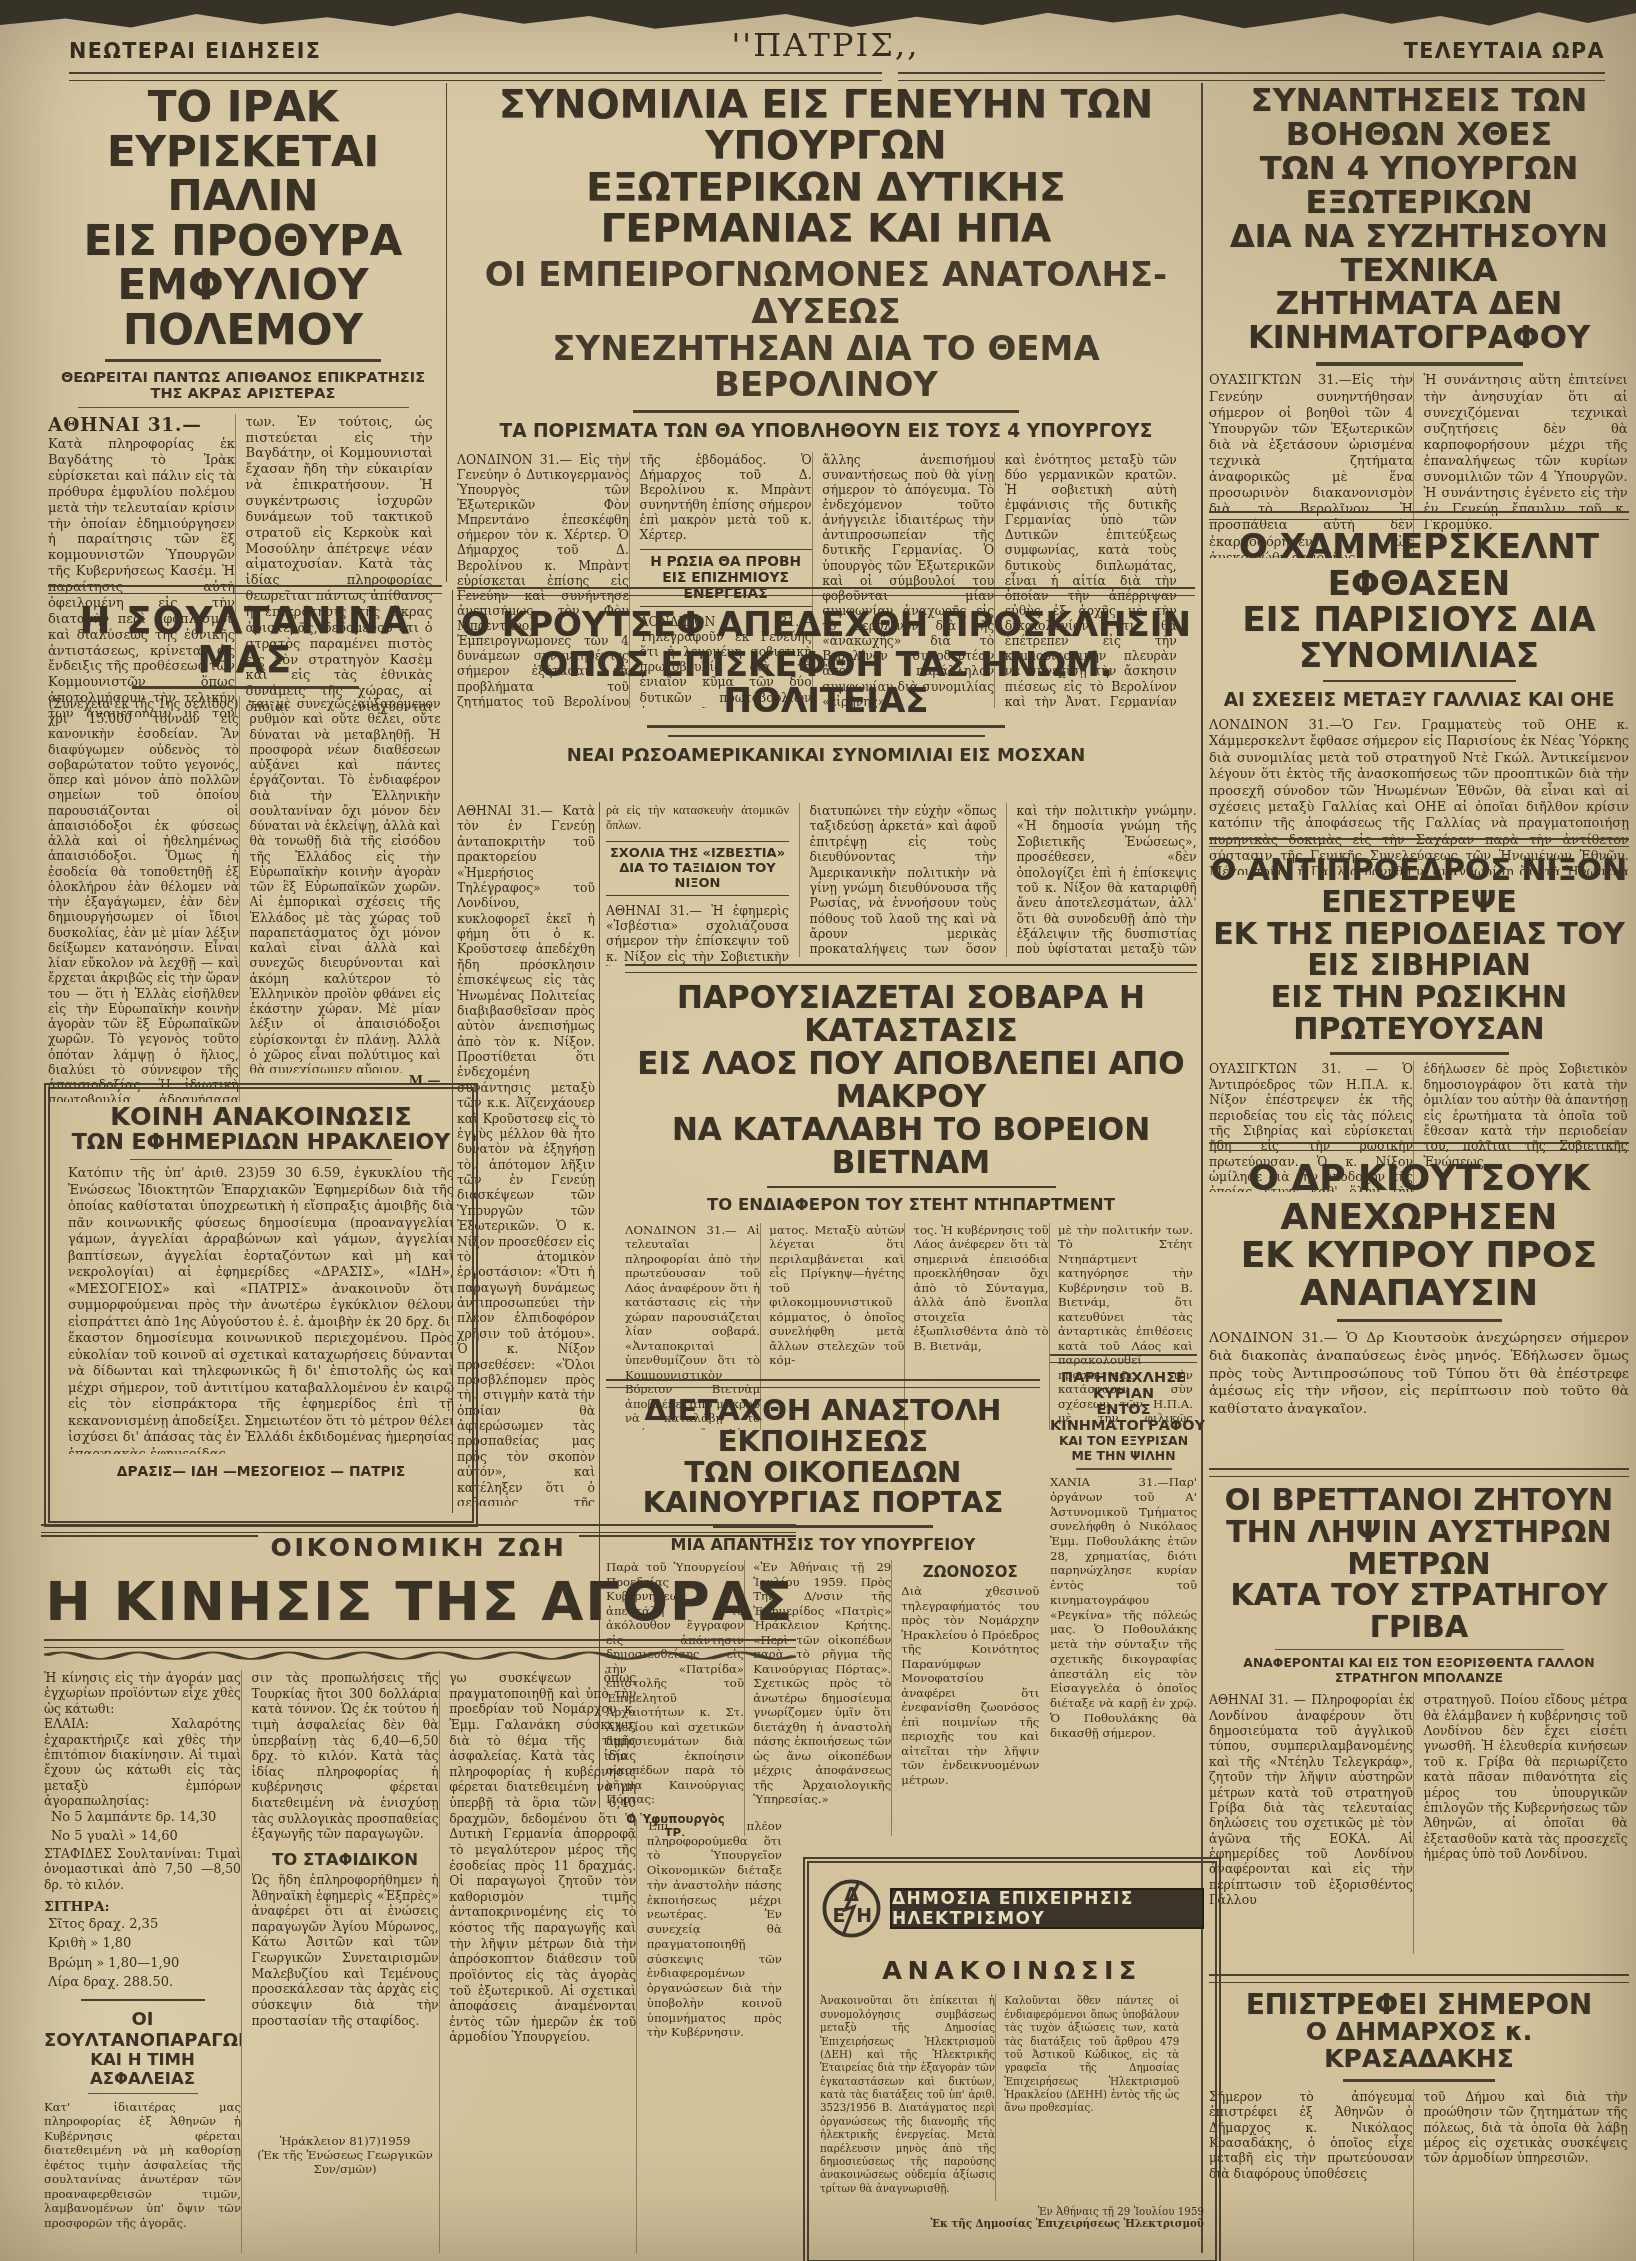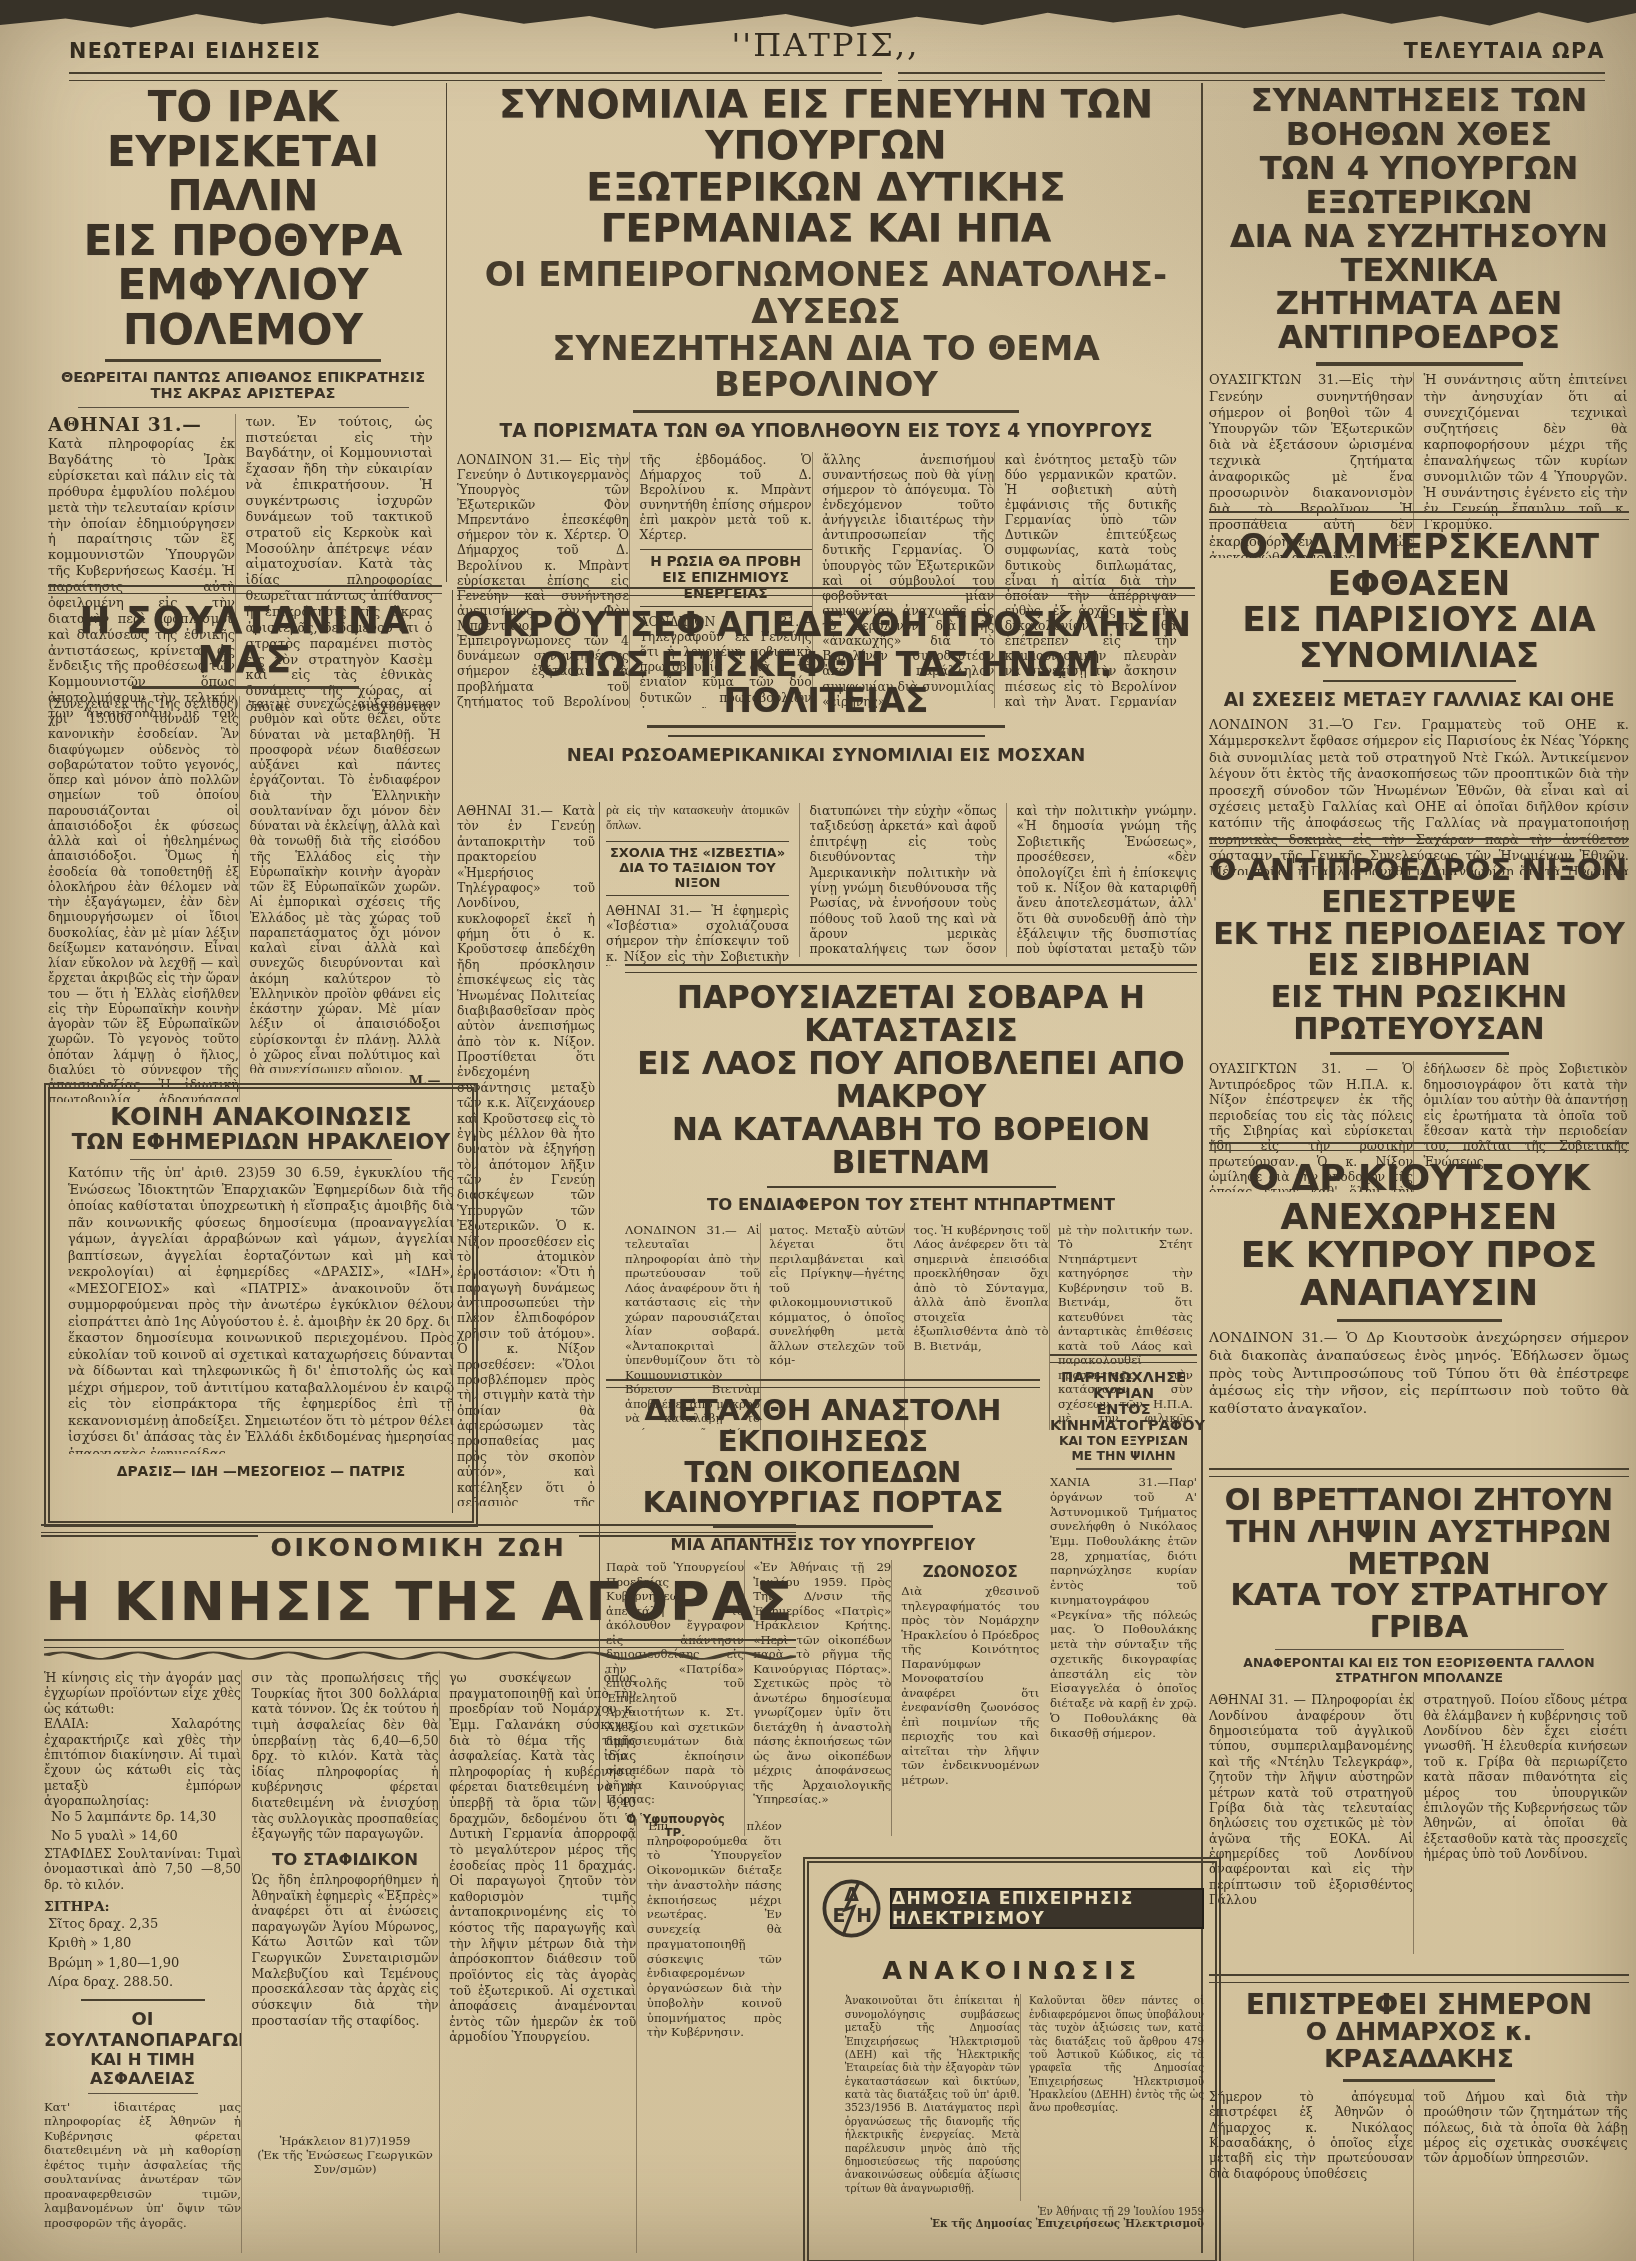--- a/index.html
+++ b/index.html
@@ -91,21 +91,21 @@
       </div>
       <div class="col bt" style="width:172px;font-size:12.4px;line-height:1.22;padding-left:9.6px;">ἄλλης ἀνεπισήμου συναντήσεως ποὺ θὰ γίνῃ σήμερον τὸ ἀπόγευμα. Τὸ ἐνδεχόμενον τοῦτο ἀνήγγειλε ἰδιαιτέρως τὴν ἀντιπροσωπείαν τῆς δυτικῆς Γερμανίας. Ὁ ὑπουργὸς τῶν Ἐξωτερικῶν καὶ οἱ σύμβουλοί του φοβοῦνται μίαν συμφωνίαν ἀναχωρῆς εἰς τὸ Βερολίνον διὰ τῆς «ἀνακωχῆς» διὰ τὸ Βερολίνον συνοδευτέαν ἀπὸ παράλληλον συμφωνίαν διὰ συνομιλίας «εἰρήνης»</div>
       <div class="col bt" style="width:172px;font-size:12.4px;line-height:1.22;padding-left:9.6px;">καὶ ἑνότητος μεταξὺ τῶν δύο γερμανικῶν κρατῶν. Ἡ σοβιετικὴ αὐτὴ ἐμφάνισις τῆς δυτικῆς Γερμανίας ὑπὸ τῶν Δυτικῶν ἐπιτεύξεως συμφωνίας, κατὰ τοὺς δυτικοὺς διπλωμάτας, εἶναι ἡ αἰτία διὰ τὴν ὁποίαν τὴν ἀπέρριψαν εὐθὺς ἐξ ἀρχῆς μὲ τὴν δικαιολογίαν ὅτι θὰ ἐπέτρεπεν εἰς τὴν κομμουνιστικὴν πλευρὰν νὰ συνεχίσῃ τὴν ἄσκησιν πιέσεως εἰς τὸ Βερολίνον καὶ τὴν Ἀνατ. Γερμανίαν ὑπὸ τῶν Δυτικῶν.</div>
     </div>
   </div>
 
   <div class="abs" style="left:1209px;top:84px;width:420px;">
     <div class="hl" style="font-size:32px;">ΣΥΝΑΝΤΗΣΕΙΣ ΤΩΝ ΒΟΗΘΩΝ ΧΘΕΣ</div>
     <div class="hl" style="font-size:32px;">ΤΩΝ 4 ΥΠΟΥΡΓΩΝ ΕΞΩΤΕΡΙΚΩΝ</div>
     <div class="hl" style="font-size:32px;">ΔΙΑ ΝΑ ΣΥΖΗΤΗΣΟΥΝ ΤΕΧΝΙΚΑ</div>
-    <div class="hl" style="font-size:32px;">ΖΗΤΗΜΑΤΑ ΔΕΝ ΑΝΤΙΠΡΟΕΔΡΟΣ</div>
+    <div class="hl" style="font-size:32px;">ΖΗΤΗΜΑΤΑ ΔΕΝ ΚΙΝΗΜΑΤΟΓΡΑΦΟΥ</div>
     <div class="srule" style="width:207px;"></div>
     <div class="colrow" style="height:186px;">
       <div class="col bt" style="width:204px;font-size:13px;line-height:1.24;">ΟΥΑΣΙΓΚΤΩΝ 31.—Εἰς τὴν Γενεύην συνηντήθησαν σήμερον οἱ βοηθοὶ τῶν 4 Ὑπουργῶν τῶν Ἐξωτερικῶν διὰ νὰ ἐξετάσουν ὡρισμένα τεχνικὰ ζητήματα ἀναφορικῶς μὲ ἕνα προσωρινὸν διακανονισμὸν διὰ τὸ Βερολῖνον. Ἡ προσπάθεια αὐτὴ δὲν ἐκαρποφόρησεν ὡς ἀνεκοινώθη ἁρμοδίως.</div>
       <div class="col bt" style="width:204px;font-size:13px;line-height:1.24;padding-left:9.6px;">Ἡ συνάντησις αὕτη ἐπιτείνει τὴν ἀνησυχίαν ὅτι αἱ συνεχιζόμεναι τεχνικαὶ συζητήσεις δὲν θὰ καρποφορήσουν μέχρι τῆς ἐπαναλήψεως τῶν κυρίων συνομιλιῶν τῶν 4 Ὑπουργῶν. Ἡ συνάντησις ἐγένετο εἰς τὴν ἐν Γενεύῃ ἔπαυλιν τοῦ κ. Γκρομύκο.</div>
     </div>
   </div>
 
   <div class="abs" style="left:1209px;top:511px;width:420px;">
     <div class="drule" style="margin-bottom:8.3px;"></div>
     <div class="hl" style="font-size:34px;">Ο ΧΑΜΜΕΡΣΚΕΛΝΤ ΕΦΘΑΣΕΝ</div>
@@ -228,21 +228,21 @@
       <svg width="63" height="63" viewBox="0 0 100 100">
         <circle cx="50" cy="50" r="43" fill="none" stroke="#3b342a" stroke-width="6"></circle>
         <text x="50" y="38" font-family="DejaVu Sans" font-size="30" font-weight="bold" fill="#3b342a" text-anchor="middle">Δ</text>
         <text x="30" y="72" font-family="DejaVu Sans" font-size="30" font-weight="bold" fill="#3b342a" text-anchor="middle">Ε</text>
         <text x="70" y="72" font-family="DejaVu Sans" font-size="30" font-weight="bold" fill="#3b342a" text-anchor="middle">Η</text>
         <path d="M62 8 L40 52 L54 47 L36 94" fill="none" stroke="#3b342a" stroke-width="5"></path>
       </svg>
       <div class="banner" style="flex:1;height:37px;font-size:17px;">ΔΗΜΟΣΙΑ ΕΠΙΧΕΙΡΗΣΙΣ ΗΛΕΚΤΡΙΣΜΟΥ</div>
     </div>
     <div class="sig" style="font-size:25.5px;letter-spacing:5.5px;margin:15px 0 9.6px 0;">ΑΝΑΚΟΙΝΩΣΙΣ</div>
-    <div class="colrow" style="height:207px;justify-content:flex-end;">
+    <div class="colrow" style="height:207px;">
       <div class="col bt" style="width:175px;font-size:10.3px;line-height:1.3;">Ἀνακοινοῦται ὅτι ἐπίκειται ἡ συνομολόγησις συμβάσεως μεταξὺ τῆς Δημοσίας Ἐπιχειρήσεως Ἠλεκτρισμοῦ (ΔΕΗ) καὶ τῆς Ἠλεκτρικῆς Ἑταιρείας διὰ τὴν ἐξαγορὰν τῶν ἐγκαταστάσεων καὶ δικτύων, κατὰ τὰς διατάξεις τοῦ ὑπ' ἀριθ. 3523/1956 Β. Διατάγματος περὶ ὀργανώσεως τῆς διανομῆς τῆς ἠλεκτρικῆς ἐνεργείας. Μετὰ παρέλευσιν μηνὸς ἀπὸ τῆς δημοσιεύσεως τῆς παρούσης ἀνακοινώσεως οὐδεμία ἀξίωσις τρίτων θὰ ἀναγνωρισθῇ.</div>
       <div class="col bt" style="width:175px;font-size:10.3px;line-height:1.3;padding-left:8.3px;">Καλοῦνται ὅθεν πάντες οἱ ἐνδιαφερόμενοι ὅπως ὑποβάλουν τὰς τυχὸν ἀξιώσεις των, κατὰ τὰς διατάξεις τοῦ ἄρθρου 479 τοῦ Ἀστικοῦ Κώδικος, εἰς τὰ γραφεῖα τῆς Δημοσίας Ἐπιχειρήσεως Ἠλεκτρισμοῦ Ἡρακλείου (ΔΕΗΗ) ἐντὸς τῆς ὡς ἄνω προθεσμίας.</div>
     </div>
     <div style="text-align:right;font-size:10.3px;margin-top:4.1px;">Ἐν Ἀθήναις τῇ 29 Ἰουλίου 1959</div>
     <div style="text-align:right;font-size:10.3px;font-weight:bold;">Ἐκ τῆς Δημοσίας Ἐπιχειρήσεως Ἠλεκτρισμοῦ</div>
   </div>
 
   <div class="abs" style="left:48px;top:585px;width:394px;">
     <div class="drule" style="margin-bottom:6.9px;"></div>
     <div class="hl" style="font-size:37px;letter-spacing:1.4px;">Η ΣΟΥΛΤΑΝΙΝΑ ΜΑΣ</div>

